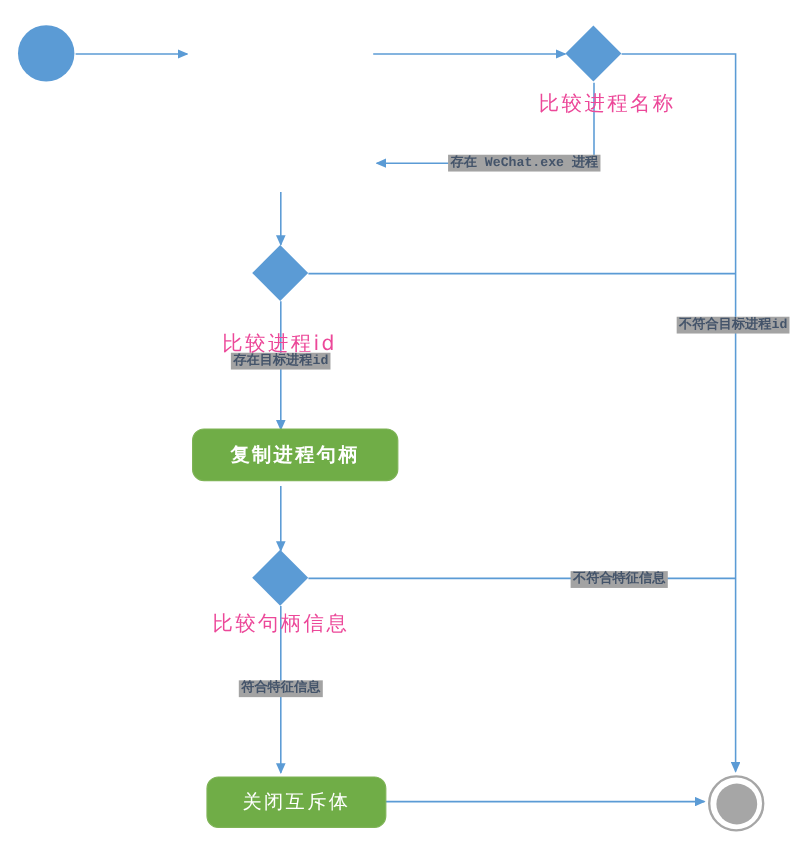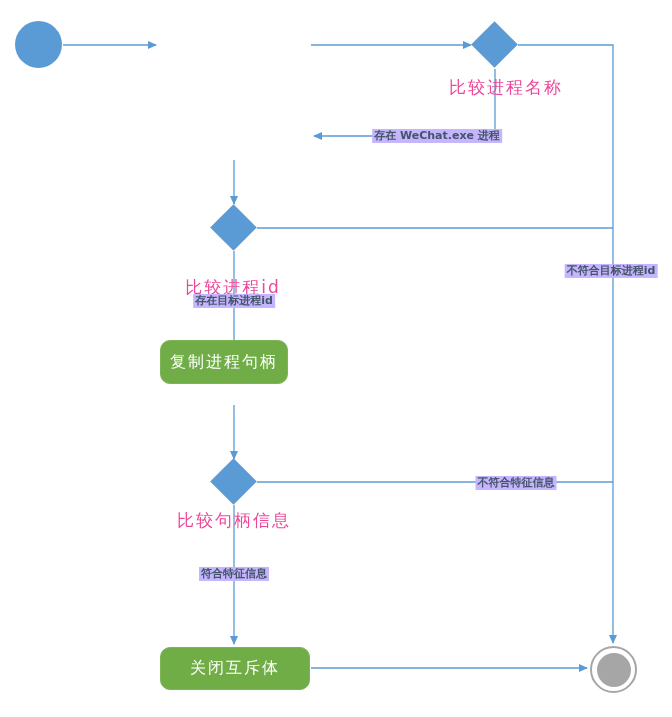--- a/index.html
+++ b/index.html
@@ -41,22 +41,22 @@
     color: #ffffff;
     font-size: 16px;
     letter-spacing: 2px;
     display: flex;
     align-items: center;
     justify-content: center;
     text-align: center;
   }
   #p1 { left: 158px; top: 23px;  width: 152px; height: 45px; }
   #p2 { left: 158px; top: 115px; width: 153px; height: 44px; }
-  #p3 { left: 160px; top: 340px; width: 128px; height: 44px; }
-  #p4 { left: 160px; top: 647px; width: 150px; height: 43px; }
+  #p3 { left: 160px; top: 357px; width: 172px; height: 44px; font-weight: bold; }
+  #p4 { left: 172px; top: 647px; width: 150px; height: 43px; }
 
   .diamond {
     width: 33px; height: 33px;
     background: #5B9BD5;
     transform: rotate(45deg);
   }
   #d1 { left: 478px; top: 28px;  }
   #d2 { left: 217px; top: 211px; }
   #d3 { left: 217px; top: 465px; }
 
@@ -85,22 +85,23 @@
   }
   .decision-label {
     color: #ec4899;
     font-size: 17px;
     letter-spacing: 2px;
   }
   .edge-label {
     color: #44546A;
     font-size: 11px;
     font-weight: 600;
-    background: #c4b5fd;
+    background: #a3a3a3;
     padding: 1px 2px;
+    font-family: Liberation Mono, monospace;
   }
   #lbl-d1 { left: 506px; top: 87px;  }
   #lbl-d2 { left: 233px; top: 267px; margin-top: 20px; }
   #lbl-d3 { left: 234px; top: 520px; }
   #lbl-e1 { left: 437px; top: 136px; }
   #lbl-e2 { left: 611px; top: 271px; }
   #lbl-e3 { left: 234px; top: 301px; }
   #lbl-e4 { left: 516px; top: 483px; }
   #lbl-e5 { left: 234px; top: 574px; }
 </style>

